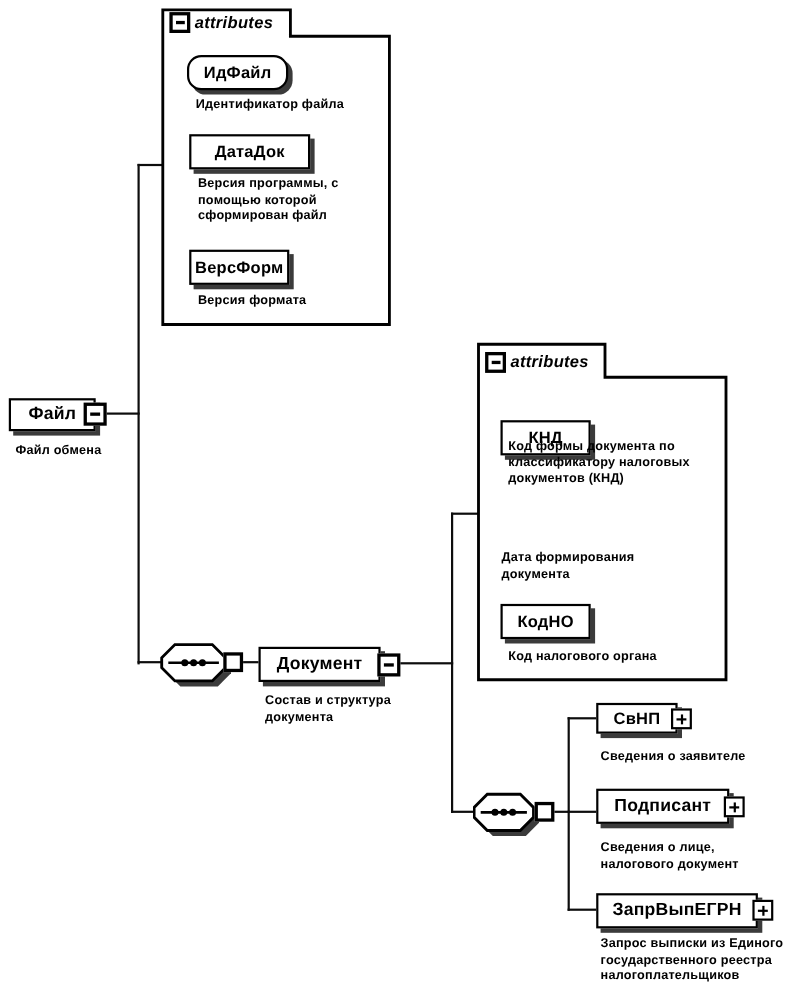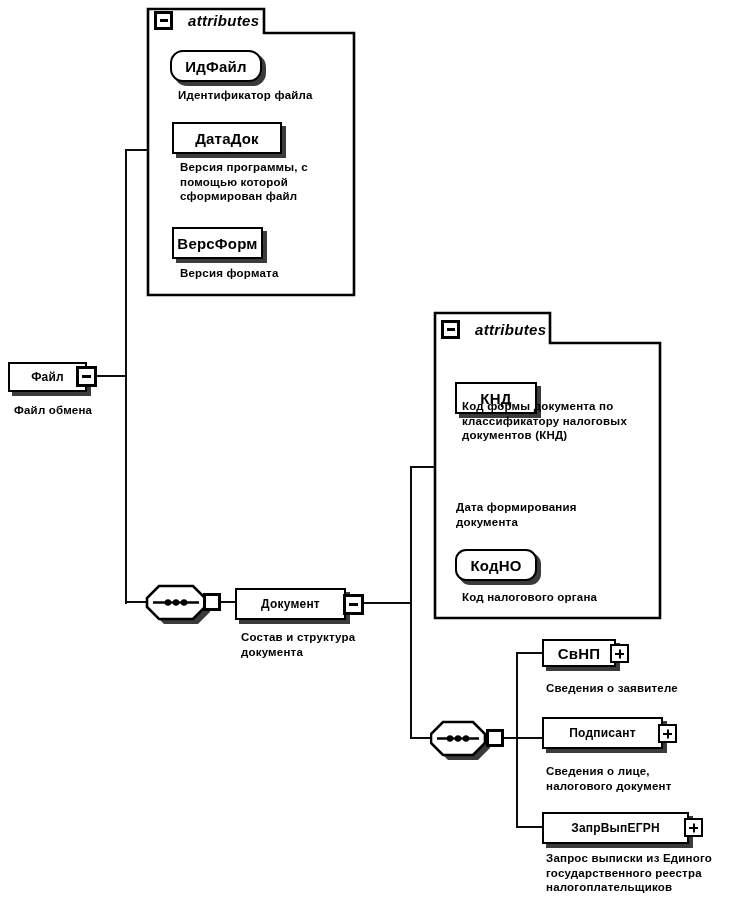--- a/index.html
+++ b/index.html
@@ -8,38 +8,38 @@
     font-family:"Liberation Sans","DejaVu Sans",sans-serif;color:#000;
   }
   
   .hline,.vline{position:absolute;background:#0d0d0d;}
   .hline{height:2px;}
   .vline{width:2px;}
   
   .ebox{
     position:absolute;box-sizing:border-box;background:#fff;border:2px solid #000;
     box-shadow:4px 4px 0 0 #3b3b3b;display:flex;align-items:center;justify-content:center;
-    font-weight:700;font-size:12px;letter-spacing:.2px;white-space:nowrap;
+    font-weight:700;font-size:16px;letter-spacing:.2px;white-space:nowrap;
   }
   .abox{
     position:absolute;box-sizing:border-box;background:#fff;border:2px solid #000;
     box-shadow:4px 4px 0 0 #3b3b3b;display:flex;align-items:center;justify-content:center;
     font-weight:700;font-size:15px;letter-spacing:.2px;white-space:nowrap;
   }
   
   .toggle{
     position:absolute;box-sizing:border-box;background:#fff;border:3px solid #000;
     width:21px;height:21px;display:flex;align-items:center;justify-content:center;z-index:5;
   }
   .toggle .hb{width:9px;height:3px;background:#000;}
   .toggle .vb{position:absolute;width:3px;height:9px;background:#000;left:50%;top:50%;transform:translate(-50%,-50%);}
   .toggle.thin{border-width:2px;width:19px;height:19px;}
   .toggle.plain{border-width:3px;width:18px;height:18px;}
   
-  .gheader{position:absolute;display:flex;align-items:center;gap:15px;z-index:4;}
+  .gheader{position:absolute;display:flex;align-items:center;gap:4px;z-index:4;}
   .gheader .glabel{font-weight:700;font-style:italic;font-size:15px;letter-spacing:.3px;}
   .gminus{
     box-sizing:border-box;width:19px;height:19px;background:#fff;border:3px solid #000;
     display:flex;align-items:center;justify-content:center;
   }
   .gminus .hb{width:8px;height:3px;background:#000;}
   
   .desc{
     position:absolute;font-size:11.5px;line-height:14.5px;font-weight:600;
     letter-spacing:.2px;white-space:pre-line;z-index:4;
@@ -138,21 +138,21 @@
   <div class="abox node" style="left:455px;top:358px;width:82px;height:32px;margin-top:24px;">
     <span>КНД</span>
   </div>
   <div class="desc" style="left:462px;top:399px;">Код формы документа по
 классификатору налоговых
 документов (КНД)</div>
 
   <div class="desc" style="left:456px;top:500px;">Дата формирования
 документа</div>
 
-  <div class="abox node" style="left:455px;top:549px;width:82px;height:32px;border-radius:11px;">
+  <div class="abox node" style="left:455px;top:549px;width:82px;height:32px;">
     <span>КодНО</span>
   </div>
   <div class="desc" style="left:462px;top:590px;">Код налогового органа</div>
 
   <svg class="node" style="left:430px;top:720px;" width="64" height="44" viewBox="0 0 64 44">
     <polygon points="18,7 48,7 60,19 60,28 48,40 18,40 6,28 6,19" fill="#3b3b3b"></polygon>
     <polygon points="13,2 43,2 55,14 55,23 43,35 13,35 1,23 1,14" fill="#ffffff" stroke="#000" stroke-width="2.6"></polygon>
     <line x1="7" y1="18.5" x2="49" y2="18.5" stroke="#000" stroke-width="2.4"></line>
     <circle cx="20" cy="18.5" r="3.2" fill="#000"></circle>
     <circle cx="28" cy="18.5" r="3.2" fill="#000"></circle>

